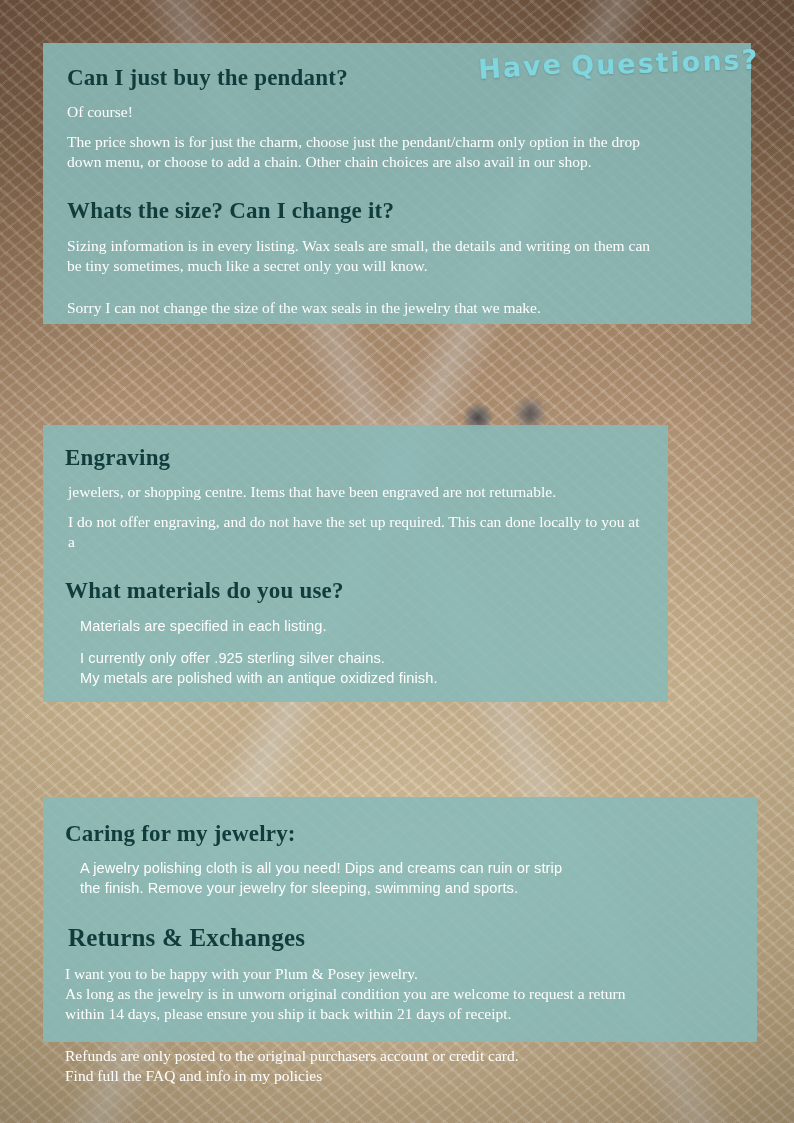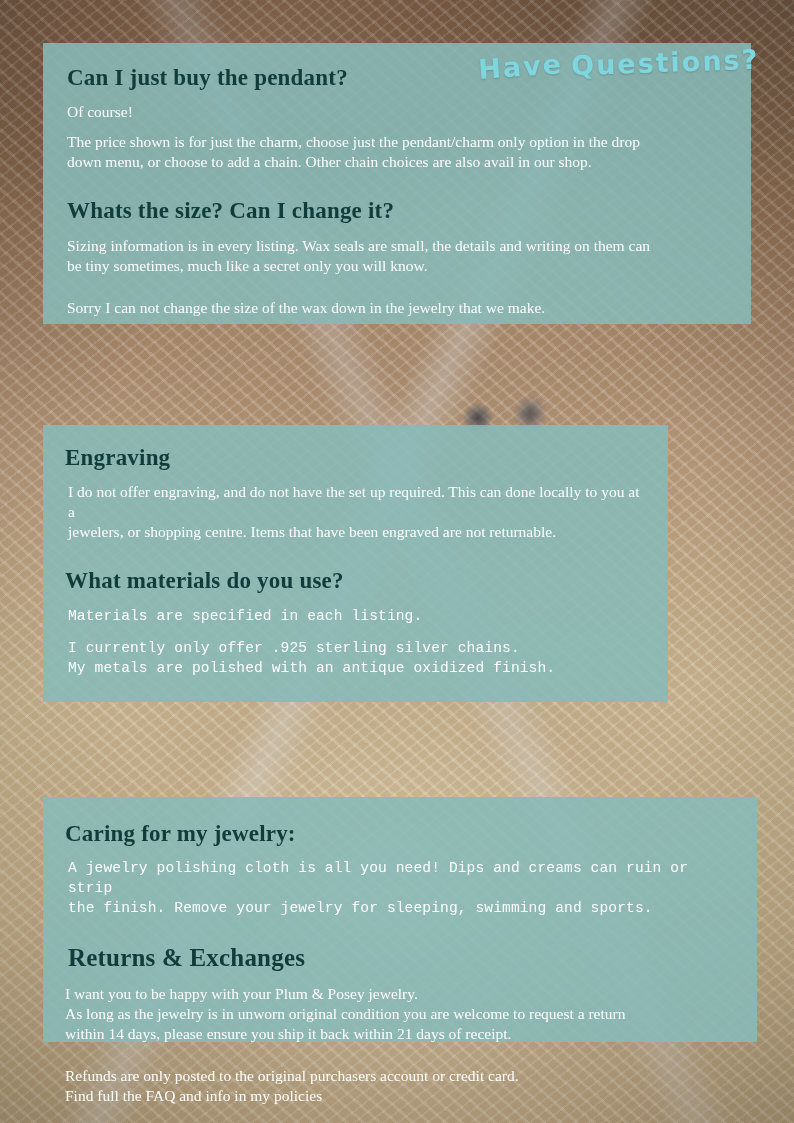--- a/index.html
+++ b/index.html
@@ -67,24 +67,25 @@
   h2.q.spaced { margin-top: 26px; }
 
   p.body {
     font-family: "Liberation Serif", serif;
     font-size: 15.5px;
     line-height: 20px;
     color: #ffffff;
     margin: 0 0 10px 0;
   }
   p.body.mono {
-    font-family: Liberation Mono, monospace;
+    font-family: Liberation Sans, sans-serif;
     font-size: 14.6px;
     line-height: 20px;
     letter-spacing: 0.1px;
+    margin-left: 12px;
   }
   p.body:last-child { margin-bottom: 0; }
   .gap { height: 12px; }
 
   .indent { padding-left: 3px; }
 
   
   .headline {
     position: absolute;
     left: 478px;
@@ -111,31 +112,31 @@
 <div class="panel panel-1">
   <h2 class="q">Can I just buy the pendant?</h2>
   <p class="body">Of course!</p>
   <p class="body" style="margin-bottom:0">The price shown is for just the charm, choose just the pendant/charm only option in the drop</p>
   <p class="body">down menu, or choose to add a chain.  Other chain choices are also avail in our shop.</p>
 
   <h2 class="q spaced">Whats the size? Can I change it?</h2>
   <p class="body" style="margin-bottom:0">Sizing information is in every listing. Wax seals are small, the details and writing on them can</p>
   <p class="body">be tiny sometimes, much like a secret only you will know.</p>
   <div class="gap"></div>
-  <p class="body">Sorry I can not change the size of the wax down in the jewelry that we make.</p>
+  <p class="body">Sorry I can not change the size of the wax seals in the jewelry that we make.</p>
 </div>
 
 <div class="headline">
   <span>Have</span><span class="w2">Questions?</span>
 </div>
 
 <div class="panel panel-2">
   <h2 class="q" style="margin-top:10px;">Engraving</h2>
+  <p class="body indent">jewelers, or shopping centre.  Items that have been engraved are not returnable.</p>
   <p class="body indent" style="margin-bottom:0">I do not offer engraving, and do not have the set up required.  This can done locally to you at a</p>
-  <p class="body indent">jewelers, or shopping centre.  Items that have been engraved are not returnable.</p>
 
   <h2 class="q spaced">What materials do you use?</h2>
   <p class="body mono indent" style="margin-bottom:0">Materials are specified in each listing.</p>
   <div class="gap"></div>
   <p class="body mono indent" style="margin-bottom:0">I currently only offer .925 sterling silver chains.</p>
   <p class="body mono indent">My metals are polished with an antique oxidized finish.</p>
 </div>
 
 <div class="panel panel-3">
   <h2 class="q" style="margin-top:10px;">Caring for my jewelry:</h2>

